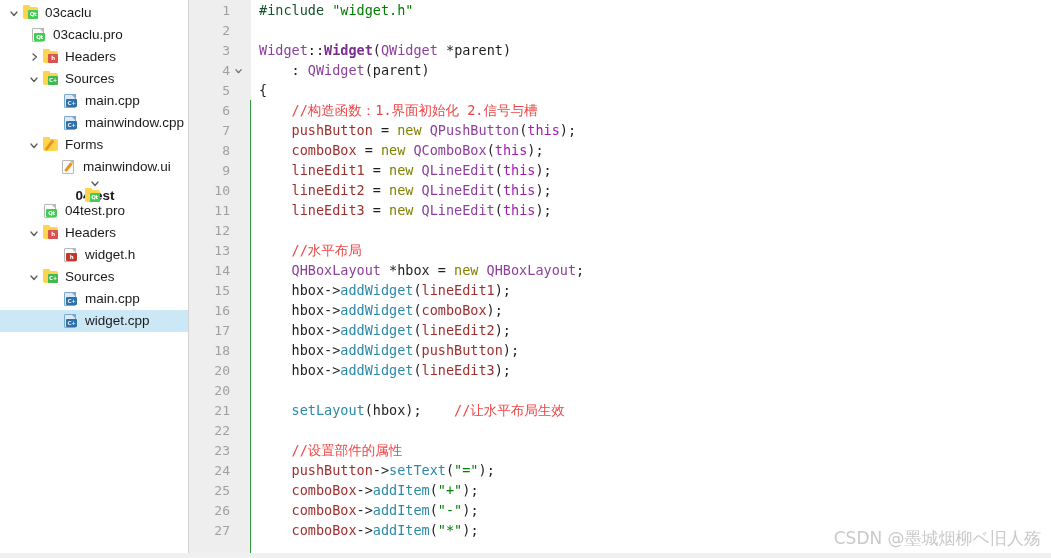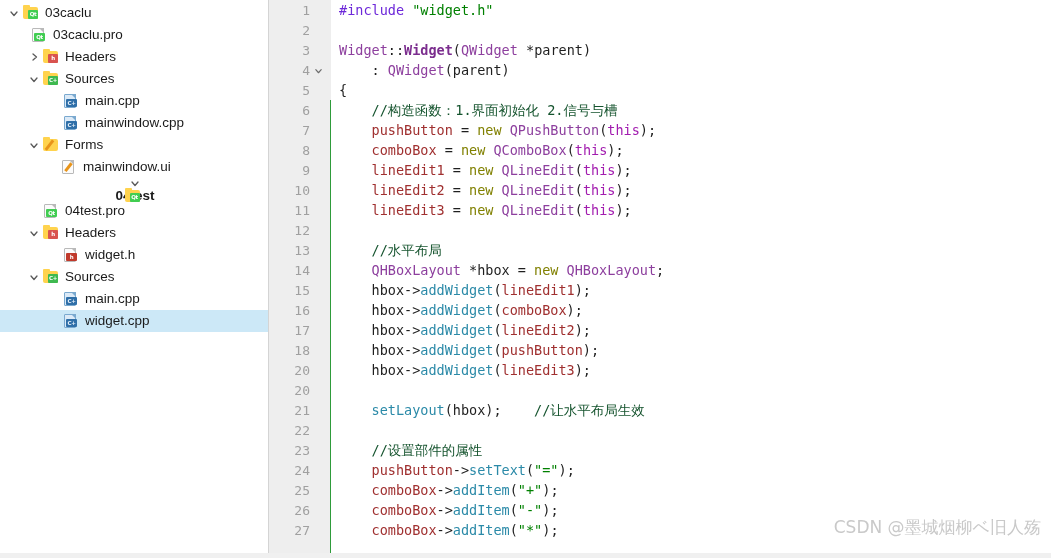--- a/index.html
+++ b/index.html
@@ -12,21 +12,21 @@
   }
   #app {
     position: relative;
     width: 1051px; height: 558px;
     display: flex;
     background: #ffffff;
   }
 
   
   #sidebar {
-    width: 269px;
+    width: 189px;
     height: 558px;
     background: #ffffff;
     border-right: 1px solid #d4d4d4;
     box-sizing: border-box;
     position: relative;
     overflow: hidden;
     padding-top: 2px;
   }
   .tree-row {
     height: 22px;
@@ -186,37 +186,37 @@
   }
   .code-line {
     height: 20px;
     line-height: 20px;
     font-family: "DejaVu Sans Mono", monospace;
     font-size: 13.5px;
     white-space: pre;
     color: #1f1f1f;
   }
   
-  .t-pre   { color: #6d28d9; }
+  .t-pre   { color: #14532d; }
   .t-str   { color: #008000; }
-  .t-com   { color: #14532d; }
+  .t-com   { color: #ef4444; }
   .t-cls   { color: #8d3f9e; }
   .t-clsb  { color: #7b2d8e; font-weight: bold; }
   .t-type  { color: #8d3f9e; }
   .t-kw    { color: #808000; }
   .t-var   { color: #a03030; }
   .t-fn    { color: #2b8aa8; }
   .t-this  { color: #a21caf; }
   .t-punc  { color: #1f1f1f; }
 
   
   #watermark {
     position: absolute;
     right: 10px;
-    bottom: 19px;
+    bottom: 8px;
     font-size: 17px;
     color: #c9c9c9;
     font-family: "DejaVu Sans", sans-serif;
     white-space: nowrap;
     pointer-events: none;
   }
   #bottombar {
     position: absolute;
     left: 0; bottom: 0;
     width: 1051px; height: 5px;

